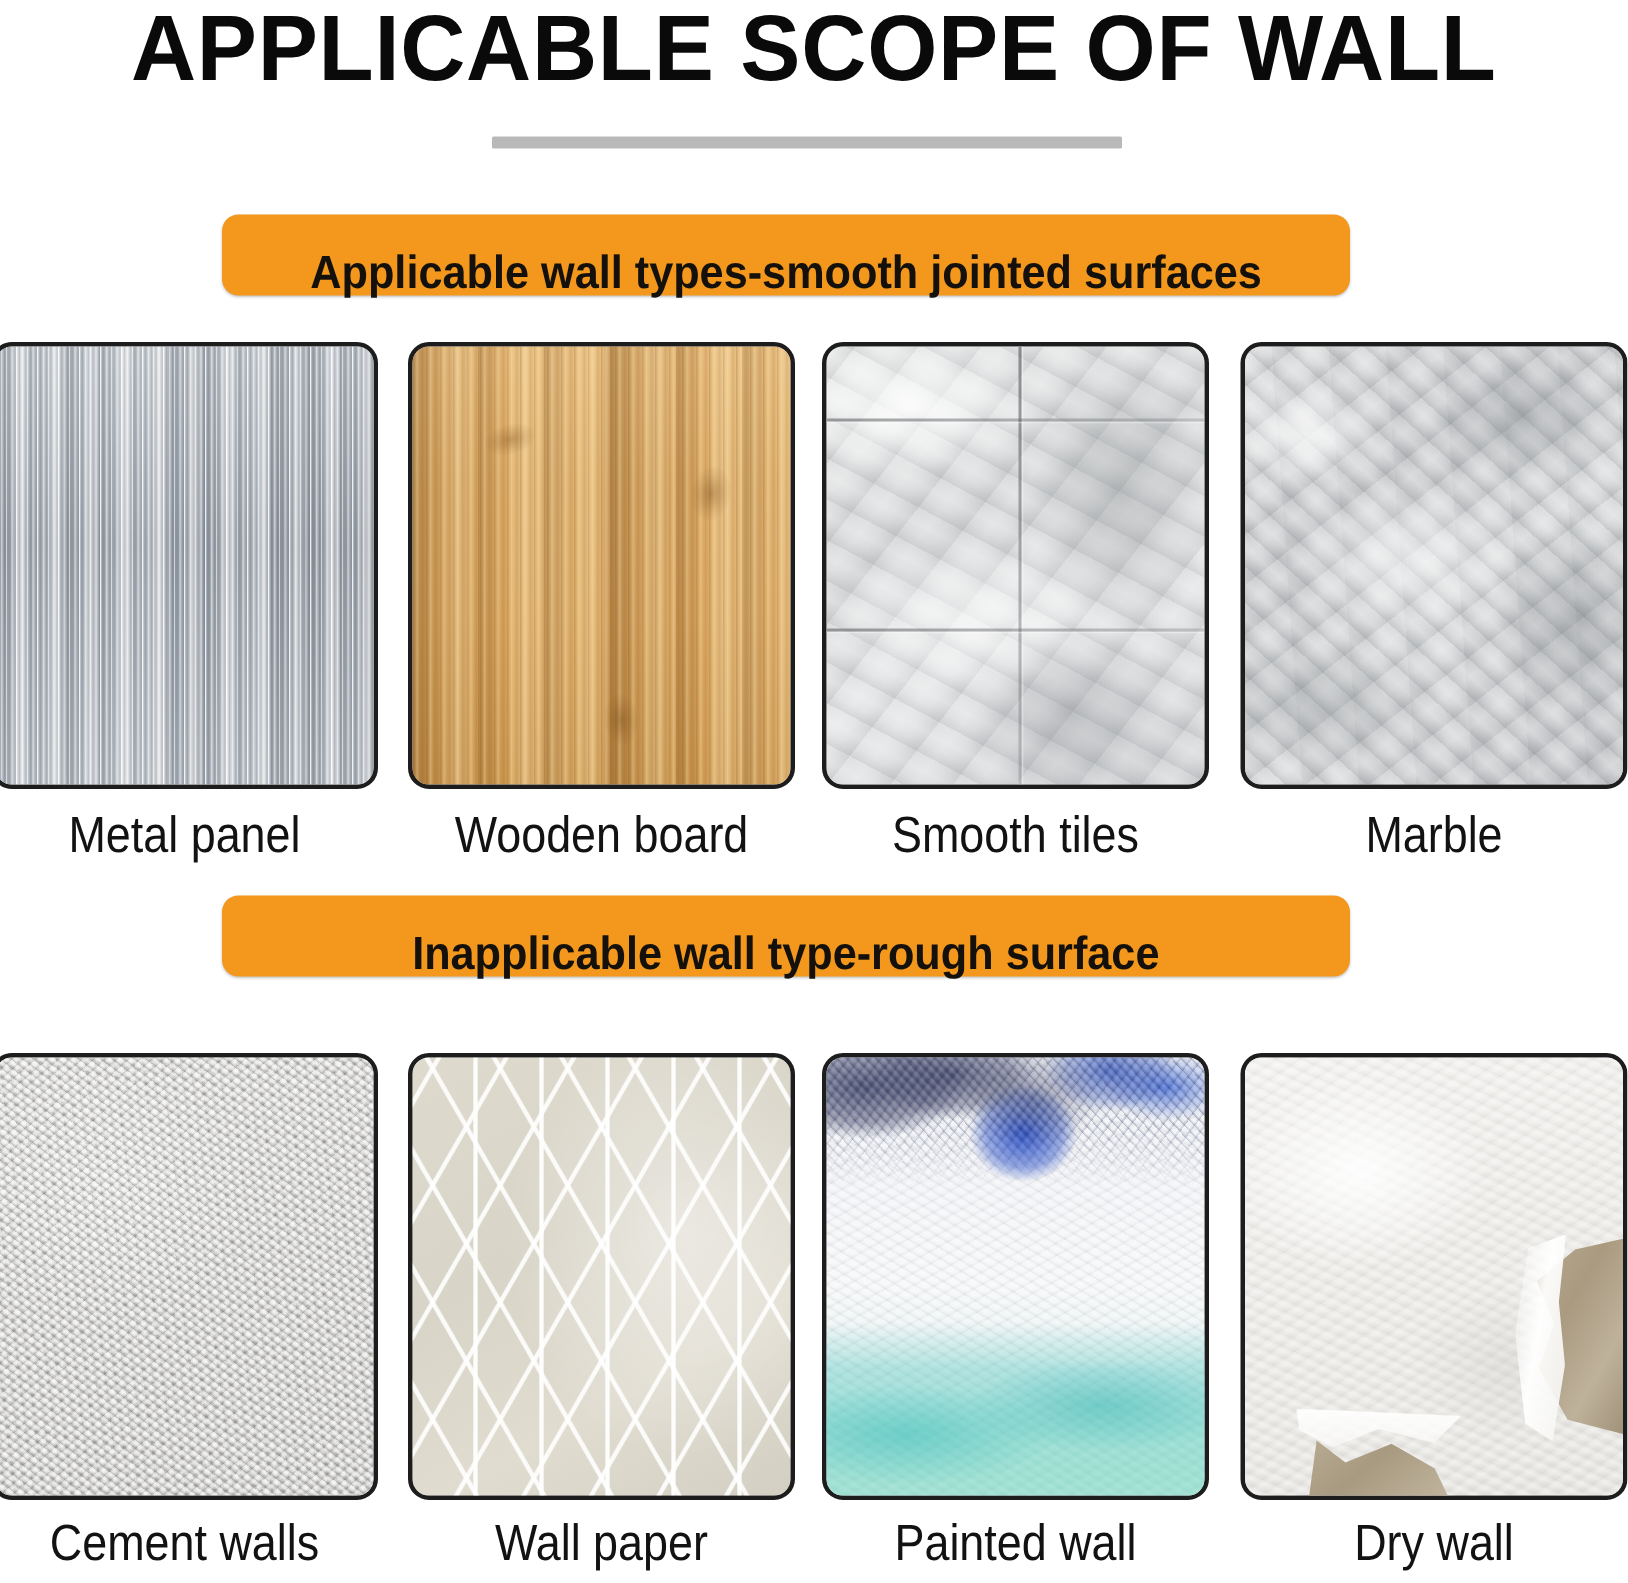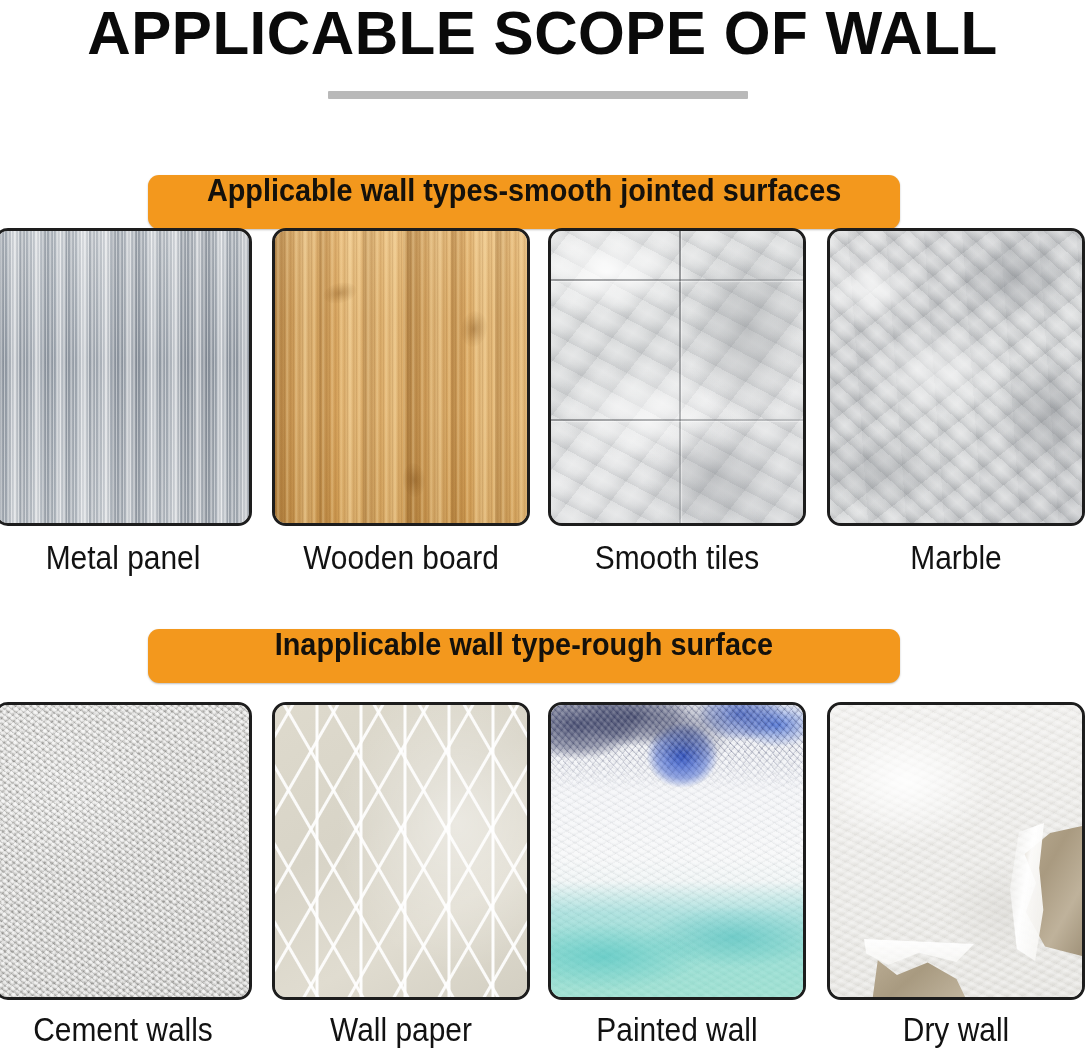--- a/index.html
+++ b/index.html
@@ -47,23 +47,22 @@
   
   .banner {
     position: absolute;
     left: 148px;
     width: 752px;
     height: 54px;
     background: #f3981d;
     border-radius: 11px;
     box-shadow: 0 1px 2px rgba(0,0,0,0.25);
     display: flex;
-    align-items: flex-start;
+    align-items: flex-end;
     justify-content: center;
-    margin-top: 32px;
   }
   .banner-1 { top: 143px; }
   .banner-2 { top: 597px; }
   .banner-label {
     font-family: "Liberation Sans", sans-serif;
     font-weight: bold;
     font-size: 31px;
     line-height: 31px;
     color: #14110c;
     transform: scaleX(0.93);

